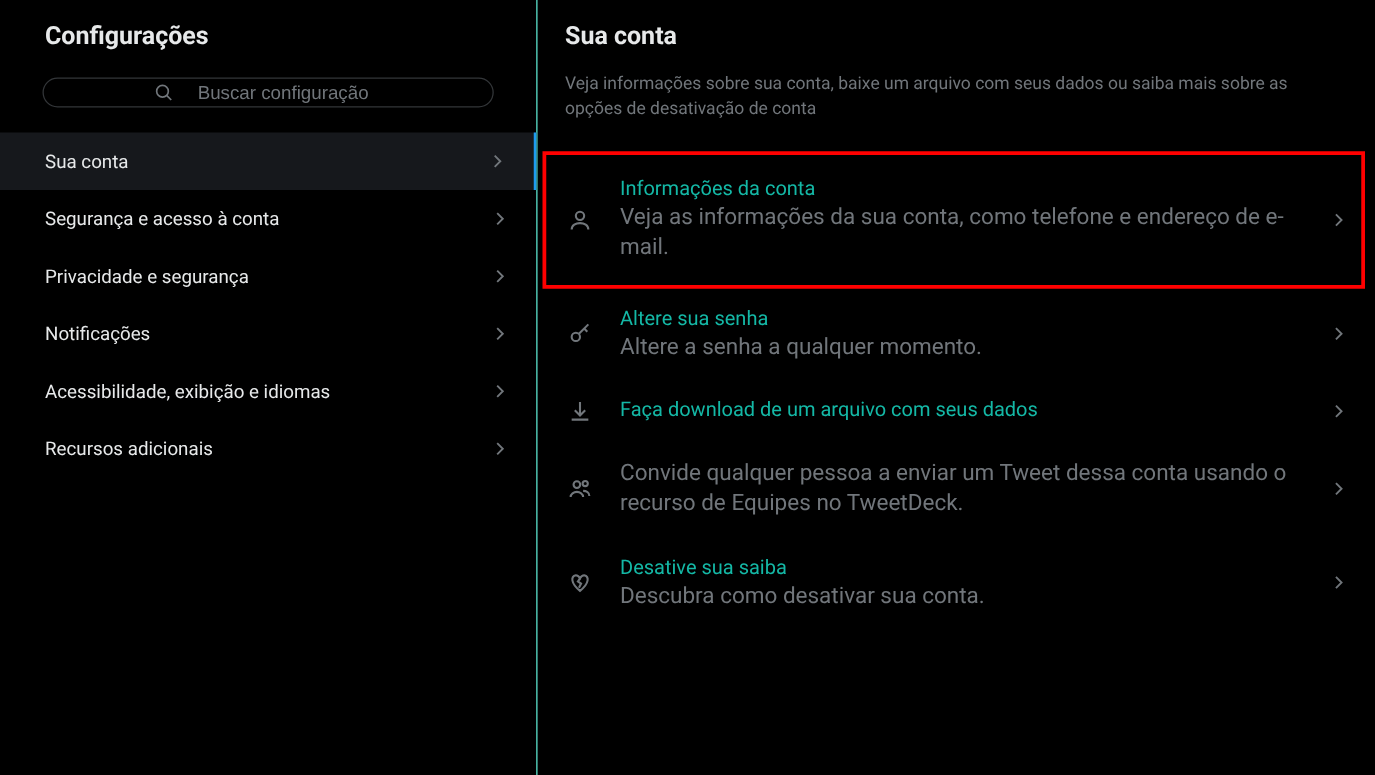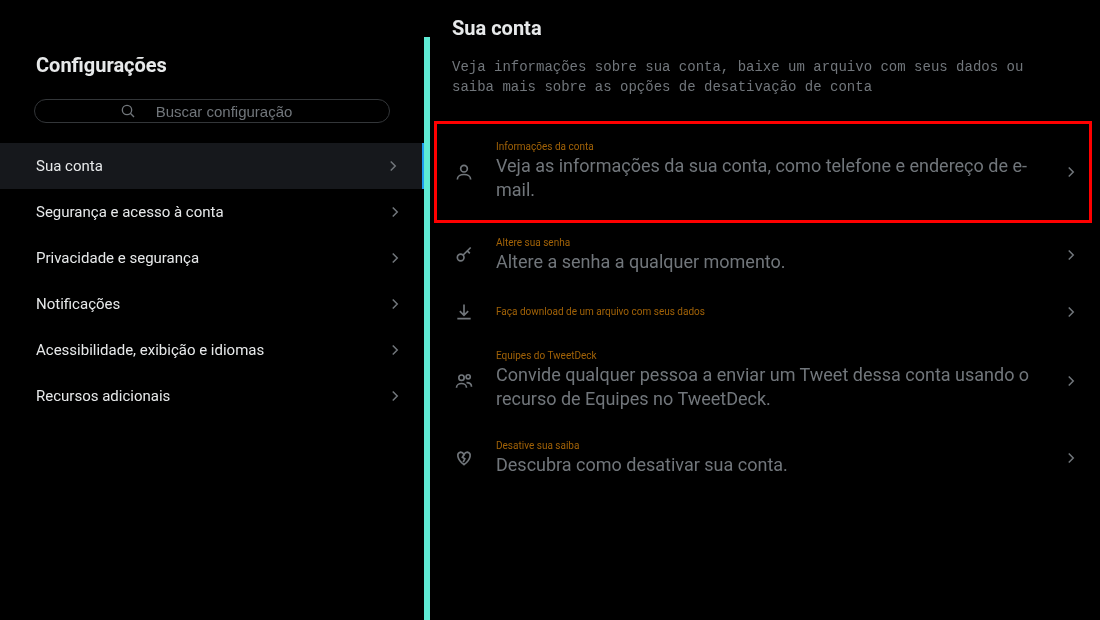--- a/index.html
+++ b/index.html
@@ -8,23 +8,22 @@
     height: 620px;
     background: #000;
     color: #e7e9ea;
     font-family: -apple-system, BlinkMacSystemFont, "Segoe UI", Roboto, Helvetica, Arial, sans-serif;
     overflow: hidden;
     display: flex;
   }
   .sidebar {
     width: 430px;
     padding: 12px 0 0 0;
-    border-right: 6px solid #5eead4;
+    border-right: 1px solid #5eead4;
     flex-shrink: 0;
-    margin-top: 37px;
   }
   .sidebar-title {
     font-size: 20px;
     font-weight: 700;
     color: #e7e9ea;
     padding: 4px 20px 16px 36px;
   }
   .search-wrap {
     padding: 6px 34px 20px 34px;
   }
@@ -70,42 +69,41 @@
   .main-title {
     font-size: 20px;
     font-weight: 700;
     padding: 4px 20px 18px 22px;
   }
   .main-desc {
     font-size: 14px;
     color: #71767b;
     padding: 0 40px 24px 22px;
     line-height: 1.4;
-    font-family: Liberation Mono, monospace;
   }
   .option {
     display: flex;
     align-items: center;
     padding: 14px 20px 14px 22px;
     gap: 20px;
     cursor: pointer;
     position: relative;
   }
   .option .opt-icon {
     width: 24px;
     display: flex;
     align-items: center;
     justify-content: center;
     color: #71767b;
     flex-shrink: 0;
   }
   .option .opt-body { flex: 1; min-width: 0; }
   .option .opt-title {
-    font-size: 10px;
-    color: #a16207;
+    font-size: 16px;
+    color: #14b8a6;
     margin-bottom: 2px;
   }
   .option .opt-sub {
     font-size: 18px;
     color: #71767b;
     line-height: 1.35;
   }
   .option .chevron { color: #71767b; flex-shrink: 0; }
   .highlight-box {
     position: absolute;
@@ -246,21 +244,20 @@
   <div class="option">
     <span class="opt-icon">
       <svg width="20" height="20" viewBox="0 0 24 24" fill="none" stroke="currentColor" stroke-width="2">
         <circle cx="9" cy="8" r="3.2"></circle>
         <path d="M3 20c0-3 3-5 6-5s6 2 6 5"></path>
         <circle cx="17" cy="7" r="2.5"></circle>
         <path d="M15 14c3 0 6 1.5 6 5"></path>
       </svg>
     </span>
     <div class="opt-body">
-      <div class="opt-title">Equipes do TweetDeck</div>
       <div class="opt-sub">Convide qualquer pessoa a enviar um Tweet dessa conta usando o recurso de Equipes no TweetDeck.</div>
     </div>
     <span class="chevron">
       <svg width="18" height="18" viewBox="0 0 24 24" fill="none" stroke="currentColor" stroke-width="2">
           <polyline points="9 18 15 12 9 6"></polyline>
         </svg>
     </span>
   </div>
 
   <div class="option">

